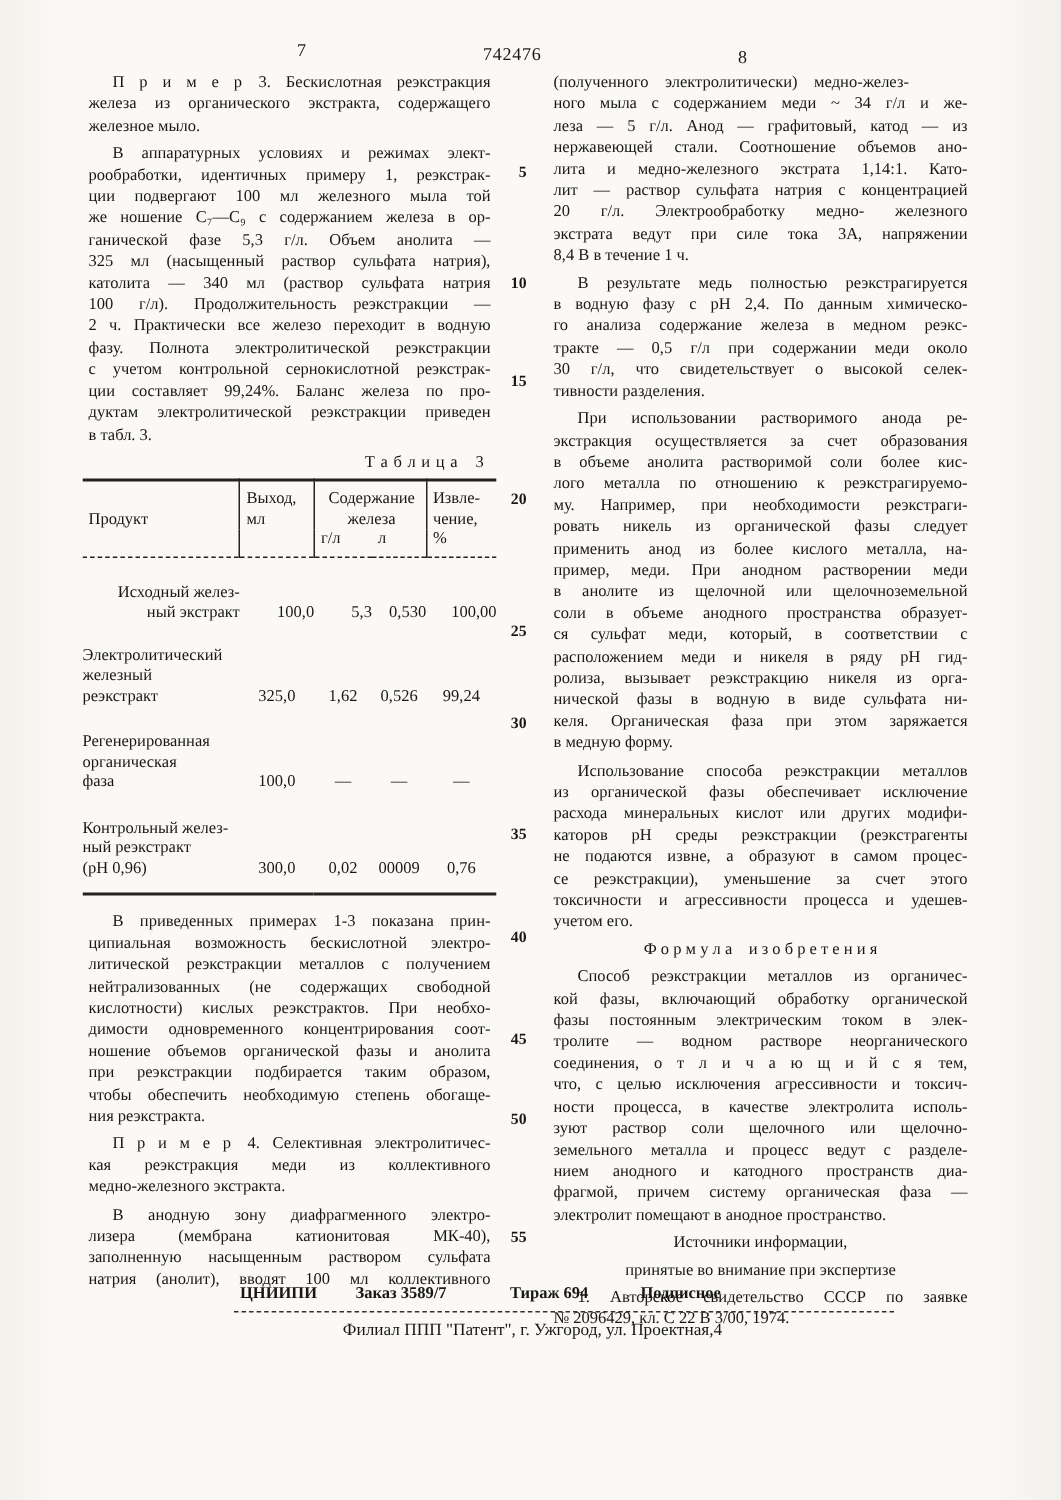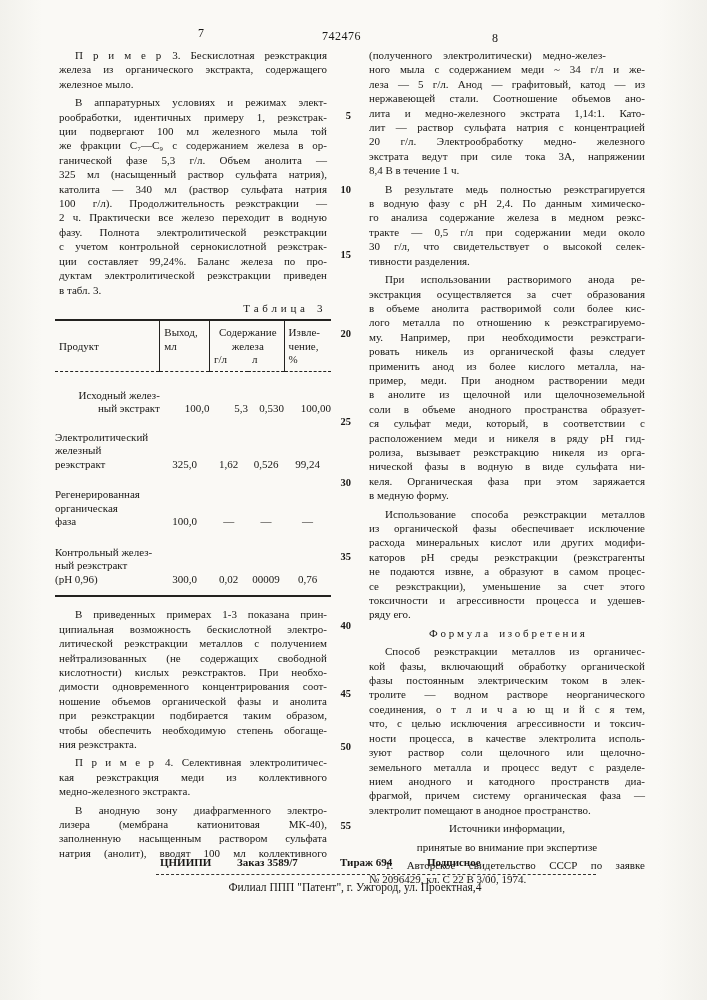--- a/index.html
+++ b/index.html
@@ -76,21 +76,21 @@
       <div>
           <div class="para">
             <div class="line ind">П р и м е р 3. Бескислотная реэкстракция</div>
             <div class="line">железа из органического экстракта, содержащего</div>
             <div class="line endl">железное мыло.</div>
           </div>
           <div class="para">
             <div class="line ind">В аппаратурных условиях и режимах элект-</div>
             <div class="line">рообработки, идентичных примеру 1, реэкстрак-</div>
             <div class="line">ции подвергают 100 мл железного мыла той</div>
-            <div class="line">же фракции С₇—С₉ с содержанием железа в ор-</div>
+            <div class="line">же ношение С₇—С₉ с содержанием железа в ор-</div>
             <div class="line">ганической фазе 5,3 г/л. Объем анолита —</div>
             <div class="line">325 мл (насыщенный раствор сульфата натрия),</div>
             <div class="line">католита — 340 мл (раствор сульфата натрия</div>
             <div class="line">100 г/л). Продолжительность реэкстракции —</div>
             <div class="line">2 ч. Практически все железо переходит в водную</div>
             <div class="line">фазу. Полнота электролитической реэкстракции</div>
             <div class="line">с учетом контрольной сернокислотной реэкстрак-</div>
             <div class="line">ции составляет 99,24%. Баланс железа по про-</div>
             <div class="line">дуктам электролитической реэкстракции приведен</div>
             <div class="line endl">в табл. 3.</div>
@@ -229,21 +229,21 @@
             <div class="line endl">в медную форму.</div>
           </div>
           <div class="para">
             <div class="line ind">Использование способа реэкстракции металлов</div>
             <div class="line">из органической фазы обеспечивает исключение</div>
             <div class="line">расхода минеральных кислот или других модифи-</div>
             <div class="line">каторов рН среды реэкстракции (реэкстрагенты</div>
             <div class="line">не подаются извне, а образуют в самом процес-</div>
             <div class="line">се реэкстракции), уменьшение за счет этого</div>
             <div class="line">токсичности и агрессивности процесса и удешев-</div>
-            <div class="line endl">ряду его.</div>
+            <div class="line endl">учетом его.</div>
           </div>
           <div class="para center">
             <div class="line endl">Ф о р м у л а и з о б р е т е н и я</div>
           </div>
           <div class="para">
             <div class="line ind">Способ реэкстракции металлов из органичес-</div>
             <div class="line">кой фазы, включающий обработку органической</div>
             <div class="line">фазы постоянным электрическим током в элек-</div>
             <div class="line">тролите — водном растворе неорганического</div>
             <div class="line">соединения, о т л и ч а ю щ и й с я тем,</div>

